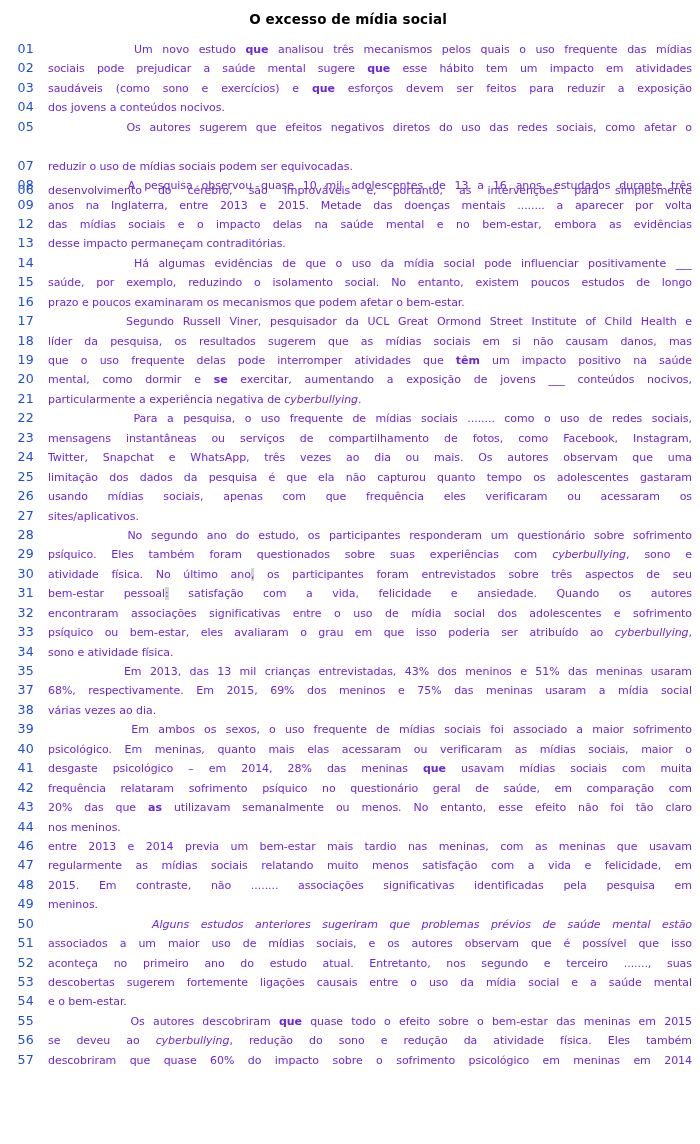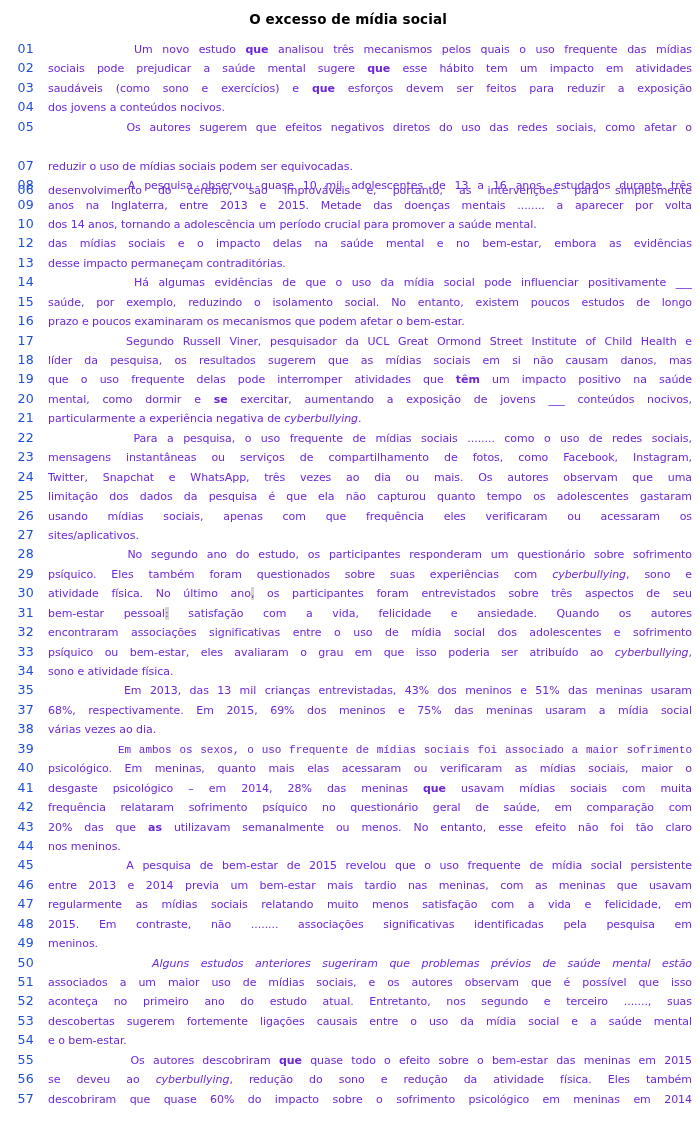--- a/index.html
+++ b/index.html
@@ -110,24 +110,20 @@
         </div>
         <div class="line">
           <span class="lineno">08</span>
           <span class="linetext" style="word-spacing: 0px;">&nbsp;&nbsp;&nbsp;&nbsp;&nbsp;&nbsp;&nbsp;&nbsp;&nbsp;A pesquisa observou quase 10 mil adolescentes de 13 a 16 anos, estudados durante três</span>
         </div>
         <div class="line">
           <span class="lineno">09</span>
           <span class="linetext" style="word-spacing: 0px;">anos na Inglaterra, entre 2013 e 2015. Metade das doenças mentais ........ a aparecer por volta</span>
         </div>
         <div class="line">
-          <span class="lineno">10</span>
-          <span class="linetext noexp">dos 14 anos, tornando a adolescência um período crucial para promover a saúde mental.</span>
-        </div>
-        <div class="line">
           <span class="lineno">12</span>
           <span class="linetext" style="word-spacing: 0px;">das mídias sociais e o impacto delas na saúde mental e no bem-estar, embora as evidências</span>
         </div>
         <div class="line">
           <span class="lineno">13</span>
           <span class="linetext noexp">desse impacto permaneçam contraditórias.</span>
         </div>
         <div class="line">
           <span class="lineno">14</span>
           <span class="linetext" style="word-spacing: 0px;">&nbsp;&nbsp;&nbsp;&nbsp;&nbsp;&nbsp;&nbsp;&nbsp;&nbsp;Há algumas evidências de que o uso da mídia social pode influenciar positivamente ___</span>
@@ -219,21 +215,21 @@
         <div class="line">
           <span class="lineno">37</span>
           <span class="linetext" style="word-spacing: 0px;">68%, respectivamente. Em 2015, 69% dos meninos e 75% das meninas usaram a mídia social</span>
         </div>
         <div class="line">
           <span class="lineno">38</span>
           <span class="linetext noexp">várias vezes ao dia.</span>
         </div>
         <div class="line">
           <span class="lineno">39</span>
-          <span class="linetext" style="word-spacing: 0px; font-family: Liberation Mono, monospace;">&nbsp;&nbsp;&nbsp;&nbsp;&nbsp;&nbsp;&nbsp;&nbsp;&nbsp;Em ambos os sexos, o uso frequente de mídias sociais foi associado a maior sofrimento</span>
+          <span class="linetext" style="word-spacing: 0px;">&nbsp;&nbsp;&nbsp;&nbsp;&nbsp;&nbsp;&nbsp;&nbsp;&nbsp;Em ambos os sexos, o uso frequente de mídias sociais foi associado a maior sofrimento</span>
         </div>
         <div class="line">
           <span class="lineno">40</span>
           <span class="linetext" style="word-spacing: 0px;">psicológico. Em meninas, quanto mais elas acessaram ou verificaram as mídias sociais, maior o</span>
         </div>
         <div class="line">
           <span class="lineno">41</span>
           <span class="linetext" style="word-spacing: 0px;">desgaste psicológico – em 2014, 28% das meninas <b class="b">que</b> usavam mídias sociais com muita</span>
         </div>
         <div class="line">
@@ -242,24 +238,20 @@
         </div>
         <div class="line">
           <span class="lineno">43</span>
           <span class="linetext" style="word-spacing: 0px;">20% das que <b class="b">as</b> utilizavam semanalmente ou menos. No entanto, esse efeito não foi tão claro</span>
         </div>
         <div class="line">
           <span class="lineno">44</span>
           <span class="linetext noexp">nos meninos.</span>
         </div>
         <div class="line">
-          <span class="lineno">45</span>
-          <span class="linetext" style="word-spacing: 0px;">&nbsp;&nbsp;&nbsp;&nbsp;&nbsp;&nbsp;&nbsp;&nbsp;&nbsp;A pesquisa de bem-estar de 2015 revelou que o uso frequente de mídia social persistente</span>
-        </div>
-        <div class="line">
           <span class="lineno">46</span>
           <span class="linetext" style="word-spacing: 0px;">entre 2013 e 2014 previa um bem-estar mais tardio nas meninas, com as meninas que usavam</span>
         </div>
         <div class="line">
           <span class="lineno">47</span>
           <span class="linetext" style="word-spacing: 0px;">regularmente as mídias sociais relatando muito menos satisfação com a vida e felicidade, em</span>
         </div>
         <div class="line">
           <span class="lineno">48</span>
           <span class="linetext" style="word-spacing: 0px;">2015. Em contraste, não ........ associações significativas identificadas pela pesquisa em</span>

